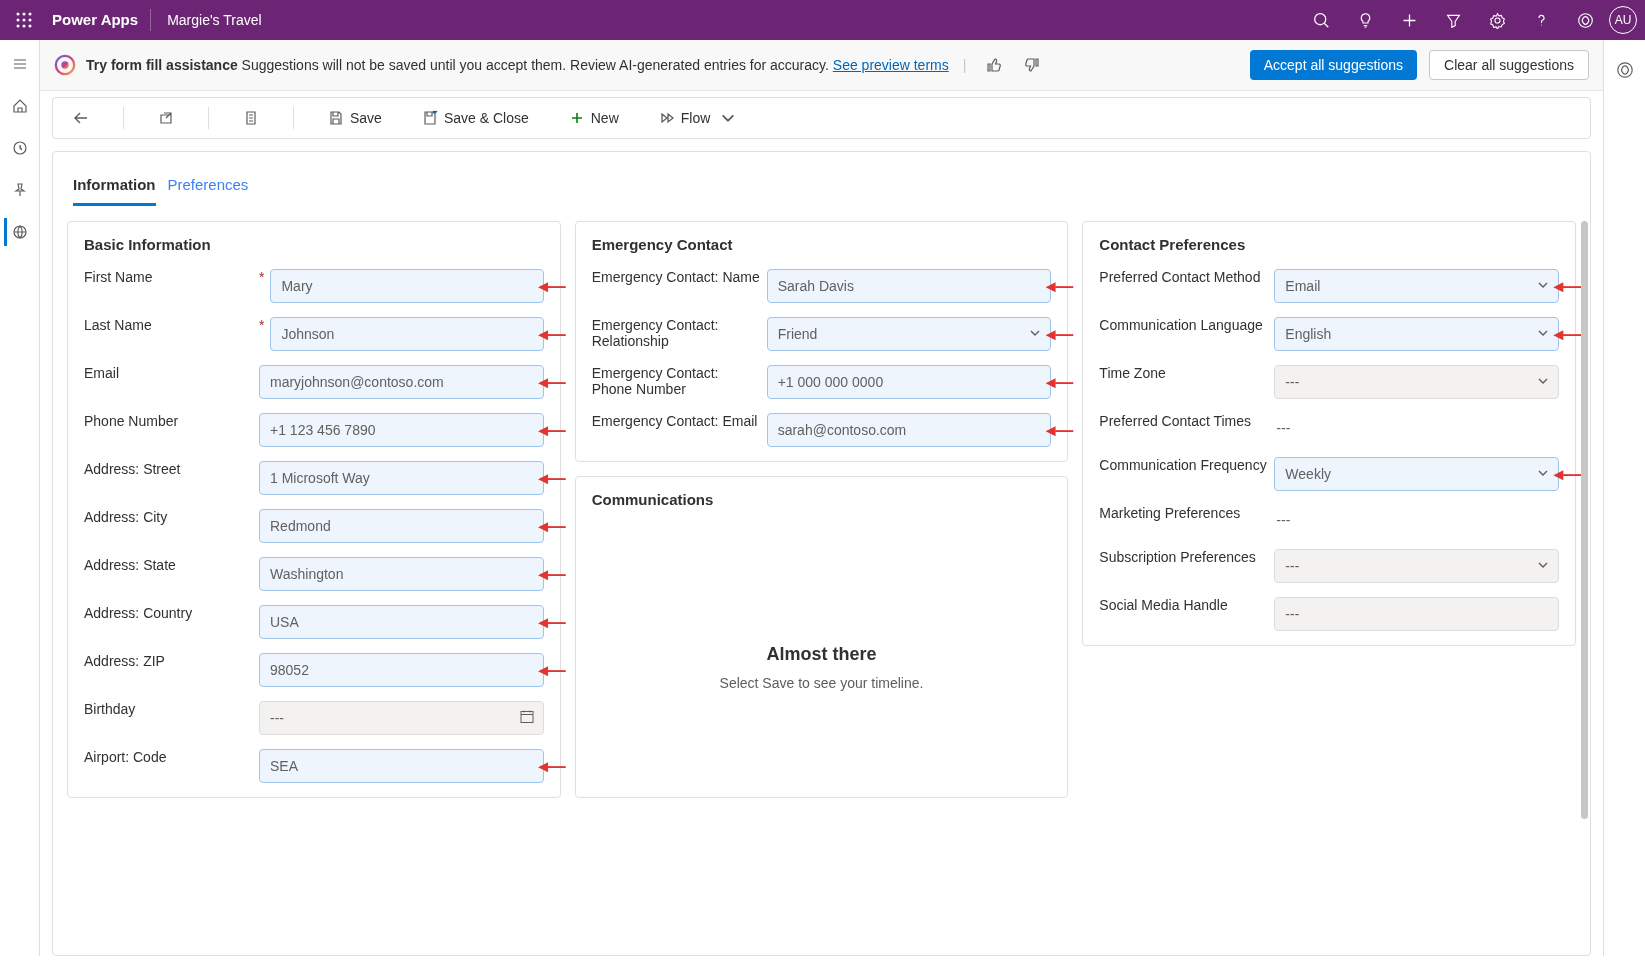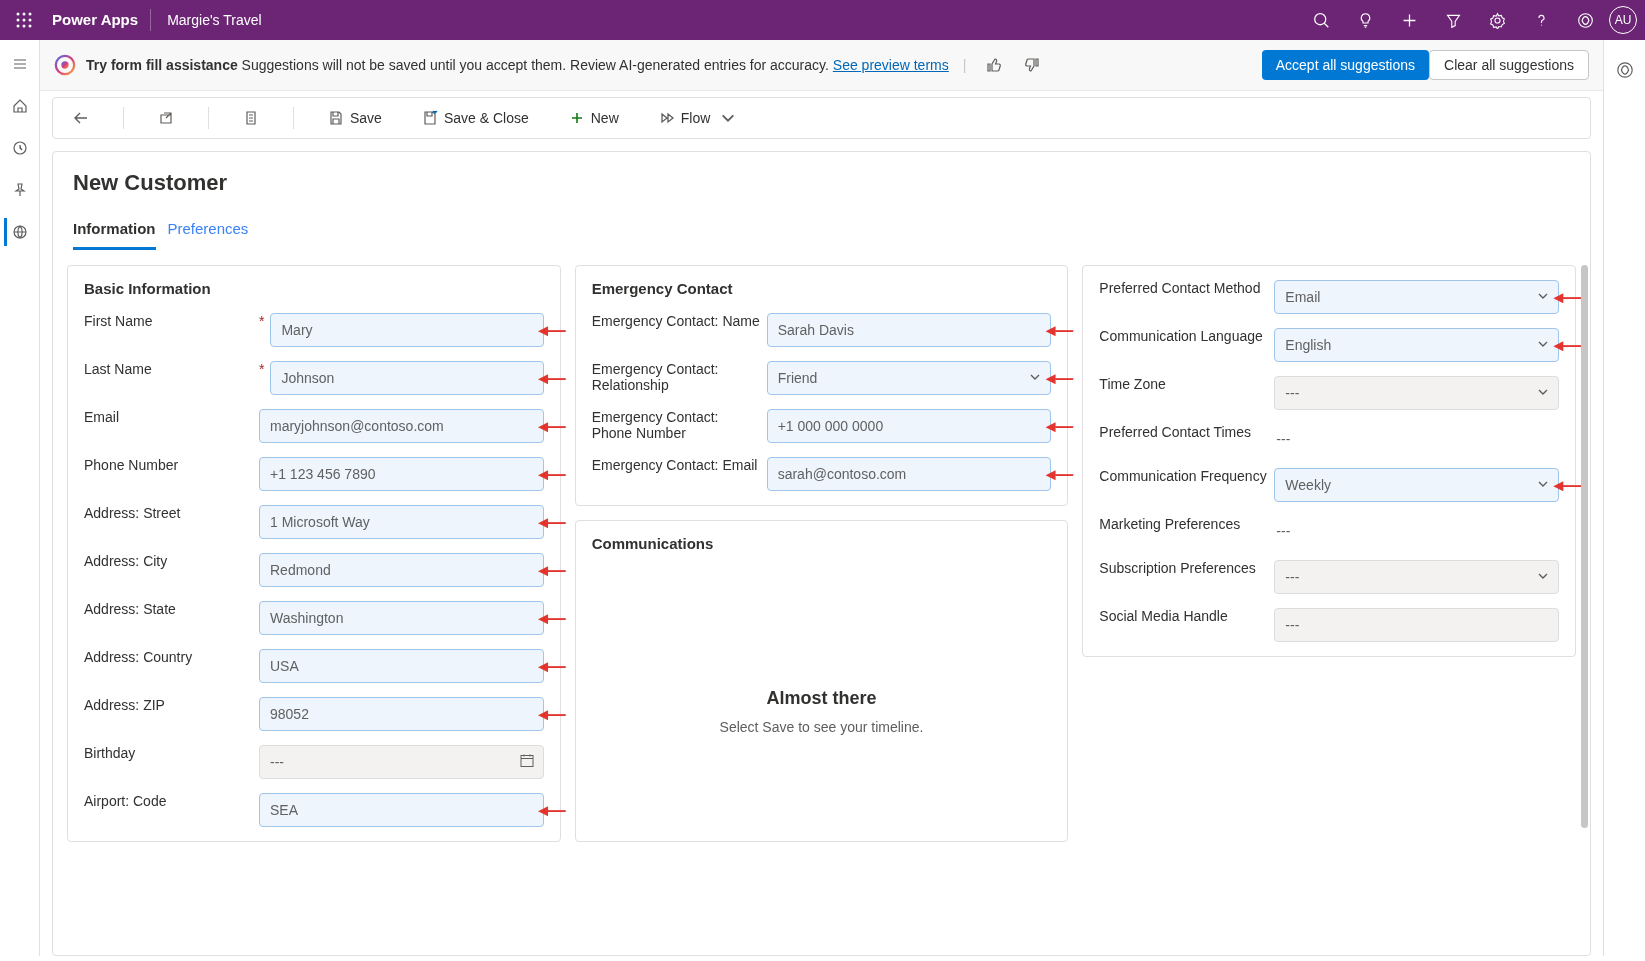--- a/index.html
+++ b/index.html
@@ -20,21 +20,21 @@
 .railbtn {width:28px;height:28px;display:flex;align-items:center;justify-content:center;cursor:pointer;color:#605e5c;}
 .railbtn.active {border-left:3px solid #0078d4;margin-left:-3px;}
 .rightbar {width:42px;border-left:1px solid #e1dfdd;flex-shrink:0;display:flex;flex-direction:column;align-items:center;padding-top:16px;}
 
 .main {flex:1;display:flex;flex-direction:column;min-width:0;overflow:hidden;}
 .banner {background:#f8f8f8;border-bottom:1px solid #e8e8e8;padding:10px 14px;display:flex;align-items:center;gap:10px;}
 .sparkle {width:22px;height:22px;flex-shrink:0;}
 .banner-text {font-size:14px;color:#323130;}
 .banner-text b {font-weight:600;}
 .banner-link {color:#0067b8;text-decoration:underline;cursor:pointer;}
-.banner-actions {margin-left:auto;display:flex;gap:0;align-items:center;}
+.banner-actions {margin-left:auto;display:flex;gap:12px;align-items:center;}
 .divider {color:#c8c6c4;margin:0 4px;}
 .iconbtn {width:28px;height:28px;display:flex;align-items:center;justify-content:center;cursor:pointer;color:#605e5c;}
 .btn-primary {background:#0078d4;color:#fff;border:none;padding:7px 14px;border-radius:4px;font-size:14px;cursor:pointer;}
 .btn-secondary {background:#fff;color:#323130;border:1px solid #c8c6c4;padding:6px 14px;border-radius:4px;font-size:14px;cursor:pointer;}
 
 .cmdbar {background:#fff;border:1px solid #e1dfdd;border-radius:4px;margin:6px 12px 0;padding:6px 10px;display:flex;align-items:center;gap:20px;}
 .cmd {display:flex;align-items:center;gap:6px;padding:6px 10px;cursor:pointer;border-radius:2px;font-size:14px;}
 .cmd-sep {width:1px;height:22px;background:#e1dfdd;margin:0 4px;}
 .cmd svg {width:16px;height:16px;}
 
@@ -240,23 +240,20 @@
             <path fill="none" stroke="#605e5c" stroke-width="1.3" d="M3 4l5 4-5 4zM9 4l5 4-5 4z"></path>
           </svg>
         <span>Flow</span>
         <svg viewBox="0 0 12 12" width="10" height="10" style="margin-left:4px">
             <path fill="none" stroke="#605e5c" stroke-width="1.4" d="M2 4l4 4 4-4"></path>
           </svg>
       </div>
     </div>
 
     <div class="record">
-      <div class="rec-head">
-        <div class="rec-title">New Customer</div>
-      </div>
       <div class="tabs">
         <div class="tab active">Information</div>
         <div class="tab">Preferences</div>
       </div>
 
       <div class="form-area">
         <div class="columns">
 
           <div class="col">
             <div class="section">
@@ -361,20 +358,21 @@
               <h3>Communications</h3>
               <div class="comms-empty">
                 <div class="comms-title">Almost there</div>
                 <div class="comms-sub">Select Save to see your timeline.</div>
               </div>
             </div>
           </div>
 
           <div class="col">
             <div class="section">
+              <h3>Contact Preferences</h3>
               <div class="field">
                 <div class="flabel"><span>Preferred Contact Method</span></div>
                 <div class="fcontrol" style="position:relative">
                   <input class="finput suggest" readonly="" value="Email" style="">
                   <span class="chev"><svg width="12" height="12" viewBox="0 0 12 12">
                         <path fill="none" stroke="#605e5c" stroke-width="1.4" d="M2 4l4 4 4-4"></path>
                       </svg></span>
                 </div>
                 <span class="arrow">◂—</span>
               </div>

